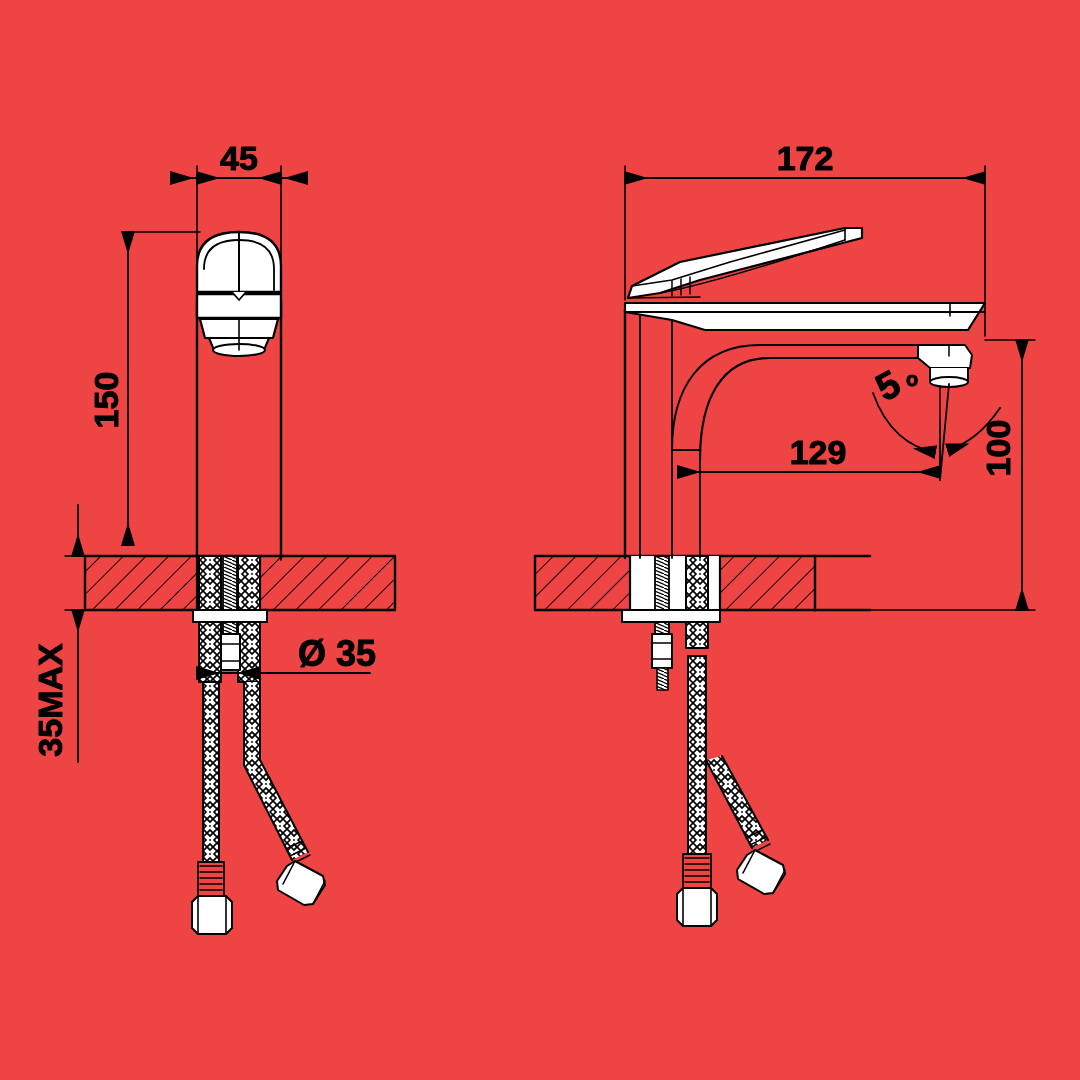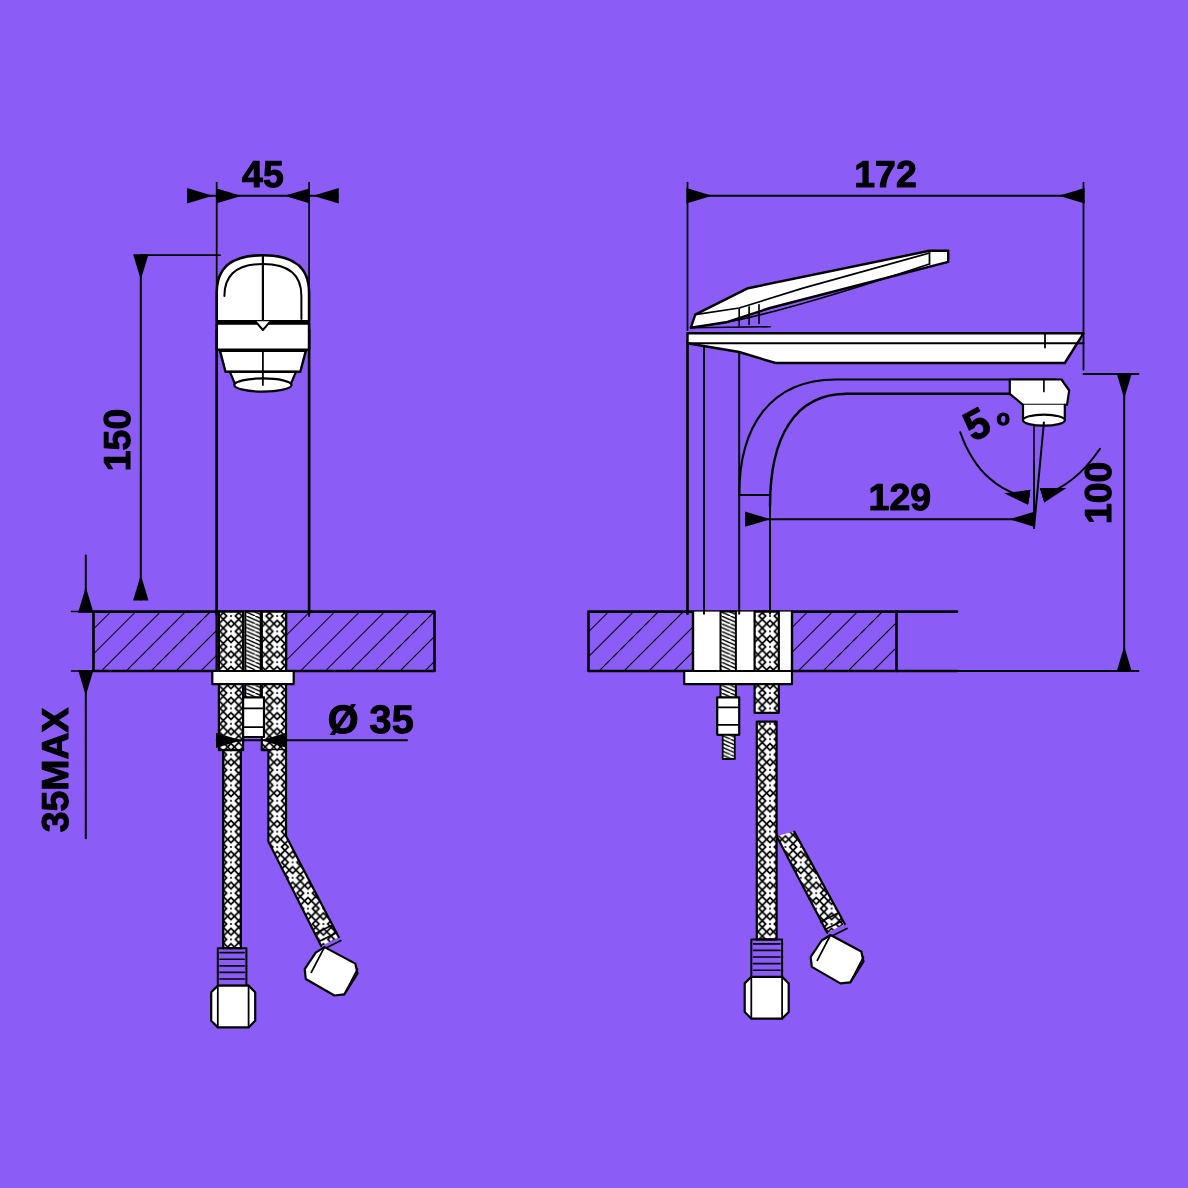--- a/index.html
+++ b/index.html
@@ -1,18 +1,18 @@
 <!DOCTYPE html>
 <html><head>
 <meta charset="utf-8">
 <style>
   html,body{margin:0;padding:0;background:#ffffff;}
   body{width:1080px;height:1080px;overflow:hidden;
        font-family:"Liberation Sans", sans-serif;}
-  #sheet{position:relative;width:1080px;height:1080px;background:#8b5cf6;}
+  #sheet{position:relative;width:1080px;height:1080px;background:#ef4444;}
   svg{display:block;}
   .dimtext{font-family:"Liberation Sans", sans-serif;font-weight:700;fill:#000;}
 </style>
 </head>
 <body>
 
 <div id="sheet">
 <svg width="1080" height="1080" viewBox="0 0 1080 1080">
 
   <defs>

